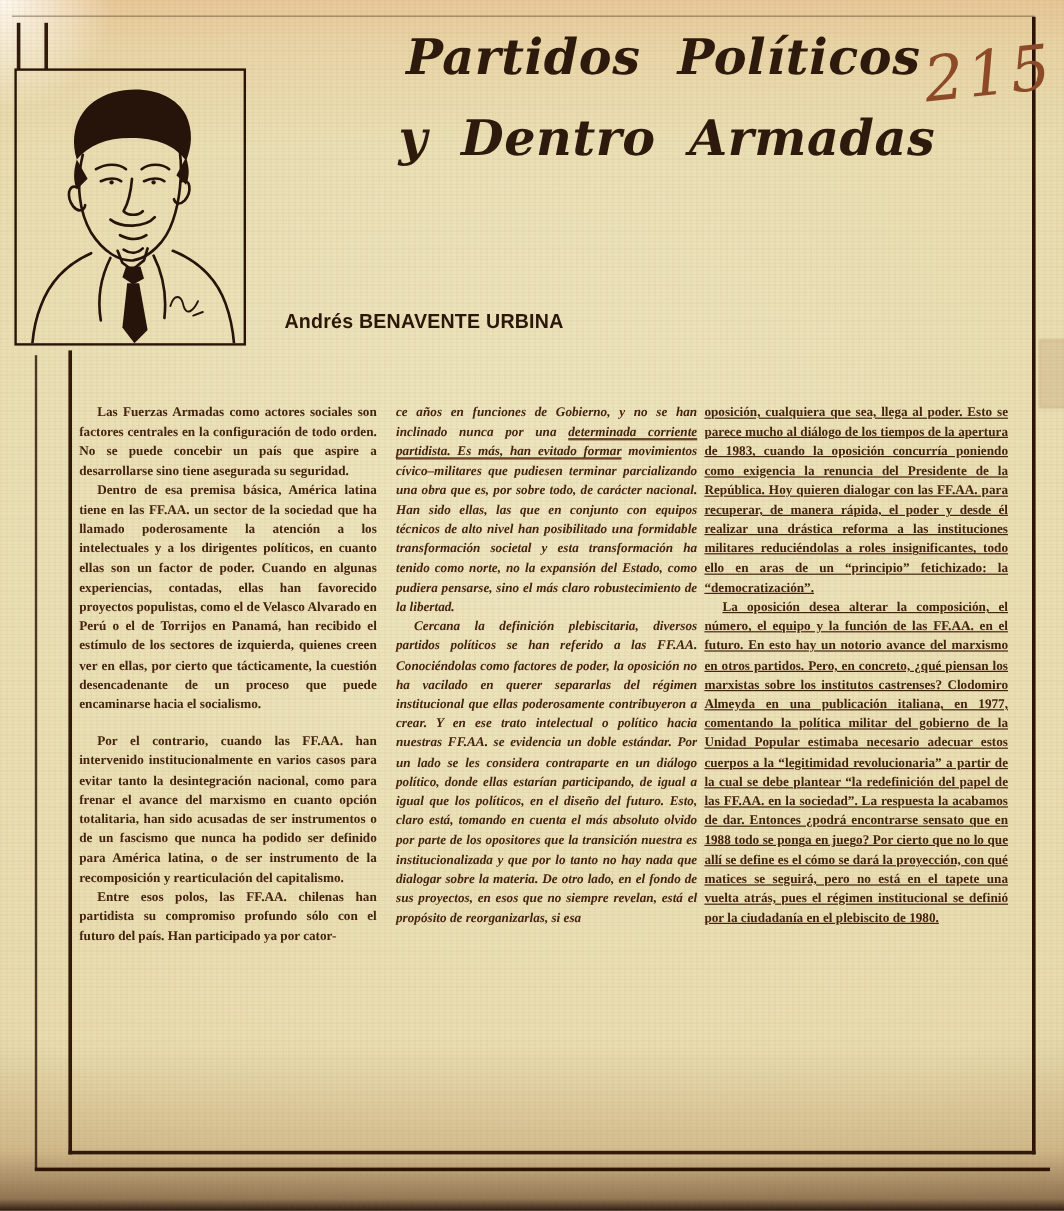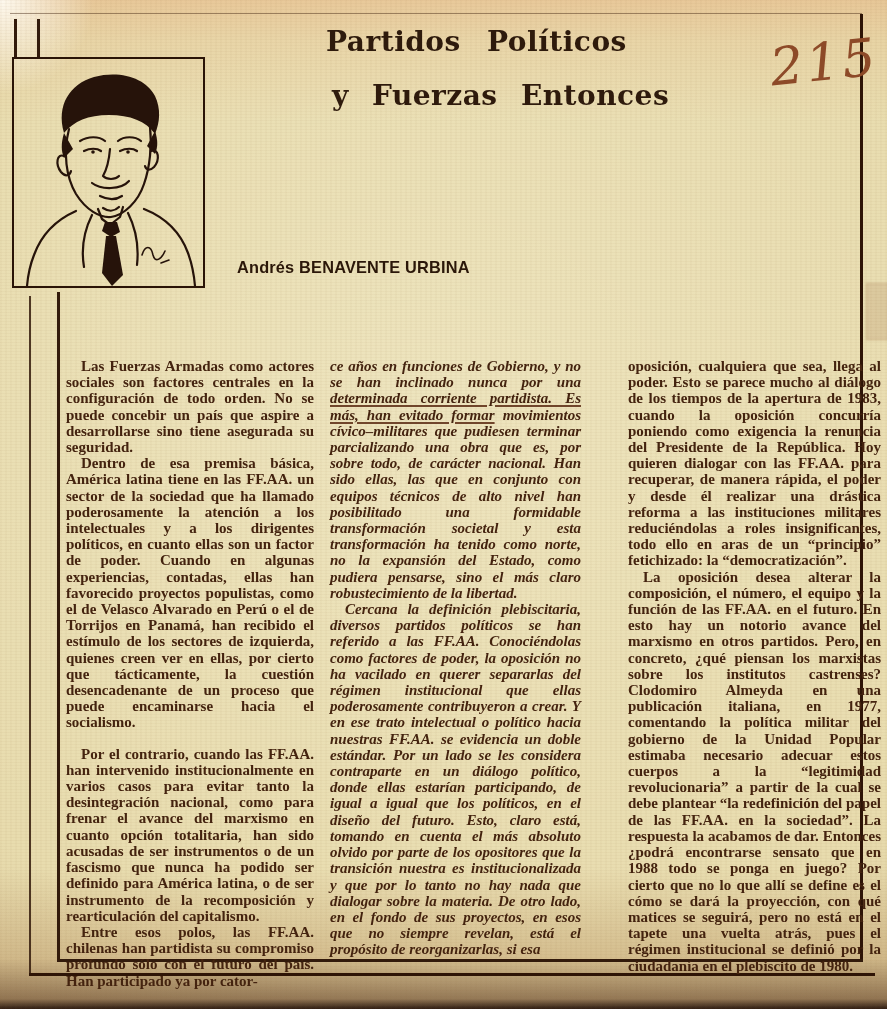--- a/index.html
+++ b/index.html
@@ -29,42 +29,42 @@
   .inner-bottom-rule{left:57px;top:959px;width:806px;height:3px;}
   .outer-bottom-rule{left:29px;top:973px;width:846px;height:3px;background:#2e1406;}
 
   .portrait-box{
     position:absolute;left:12px;top:57px;width:193px;height:231px;
     border:2px solid #2a1407;box-sizing:border-box;
   }
   .portrait-box svg{display:block;width:100%;height:100%;}
 
   .title{position:absolute;left:326px;top:28px;margin:0;
-    font-family:"DejaVu Serif", serif;font-weight:bold;
-    font-size:28px;color:#2e1a0c;line-height:1;}
+    font-family:"DejaVu Serif", serif;font-style:italic;font-weight:bold;
+    font-size:41px;color:#2e1a0c;line-height:1;text-align:center;}
   .title .t1{display:block;word-spacing:16px;letter-spacing:.5px;}
   .title .t2{display:block;margin-top:26px;margin-left:6px;word-spacing:13px;letter-spacing:.5px;}
 
   .handnum{position:absolute;left:770px;top:32px;
     font-family:"DejaVu Serif", serif;font-style:italic;font-weight:400;
     font-size:52px;color:#8d4a28;letter-spacing:3px;transform:rotate(-6deg);}
 
   .byline{position:absolute;left:237px;top:258px;
     font-family:"Liberation Sans", sans-serif;font-weight:bold;
     font-size:17px;color:#2b1709;letter-spacing:.2px;
     transform:scaleX(.96);transform-origin:0 0;white-space:nowrap;}
 
   .col{position:absolute;top:336px;text-align:justify;
-    font-size:15px;line-height:16.2px;font-weight:bold;color:#44230f;margin-top:22px;}
+    font-size:11px;line-height:16.2px;font-weight:bold;color:#44230f;}
   .col p{margin:0;text-indent:15px;}
   .col p.no-indent{text-indent:0;}
   .col p.gap-before{margin-top:15px;}
   .col1{left:66px;width:248px;}
   .col2{left:330px;width:251px;font-style:italic;}
-  .col3{left:628px;width:253px;}
+  .col3{left:587px;width:253px;text-decoration:underline;}
 
   .pen-underline{
     text-decoration:underline;
     text-decoration-color:rgba(90,42,18,.85);
     text-decoration-thickness:2px;
     text-underline-offset:2px;
   }
 
   .bleed{position:absolute;left:866px;top:283px;width:21px;height:55px;
     background:rgba(150,95,55,.16);border:1px solid rgba(150,95,55,.22);
@@ -110,21 +110,21 @@
         <path d="M114,154 C122,170 125,188 123,206"></path>
         <path fill="#26130a" stroke="none" d="M91,163 L103,163 L106,173 L97,178 L88,172 Z"></path>
         <path fill="#26130a" stroke="none" d="M92,177 L102,177 L109,216 L98,227 L88,214 Z"></path>
         <path d="M128,196 c3,-10 9,-10 11,0 c2,8 8,5 12,-4 m-4,12 l8,-3" stroke-width="1.6"></path>
       </g>
     </svg>
   </div>
 
   <h1 class="title">
     <span class="t1">Partidos Políticos</span>
-    <span class="t2">y Fuerzas Entonces</span>
+    <span class="t2">y Dentro Armadas</span>
   </h1>
 
   <div class="handnum">215</div>
 
   <div class="byline">Andrés BENAVENTE URBINA</div>
 
   <div class="col col1">
     <p>Las Fuerzas Armadas como actores sociales son factores centrales en la configuración de todo orden. No se puede concebir un país que aspire a desarrollarse sino tiene asegurada su seguridad.</p>
     <p>Dentro de esa premisa básica, América latina tiene en las FF.AA. un sector de la sociedad que ha llamado poderosamente la atención a los intelectuales y a los dirigentes políticos, en cuanto ellas son un factor de poder. Cuando en algunas experiencias, contadas, ellas han favorecido proyectos populistas, como el de Velasco Alvarado en Perú o el de Torrijos en Panamá, han recibido el estímulo de los sectores de izquierda, quienes creen ver en ellas, por cierto que tácticamente, la cuestión desencadenante de un proceso que puede encaminarse hacia el socialismo.</p>
     <p class="gap-before">Por el contrario, cuando las FF.AA. han intervenido institucionalmente en varios casos para evitar tanto la desintegración nacional, como para frenar el avance del marxismo en cuanto opción totalitaria, han sido acusadas de ser instrumentos o de un fascismo que nunca ha podido ser definido para América latina, o de ser instrumento de la recomposición y rearticulación del capitalismo.</p>

